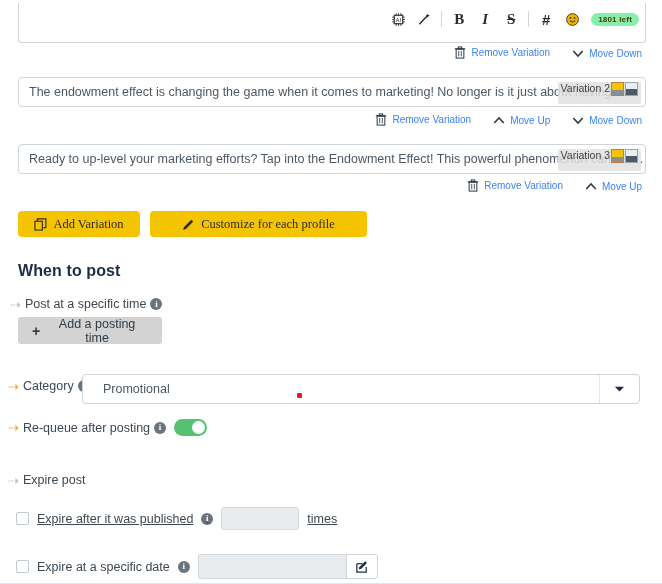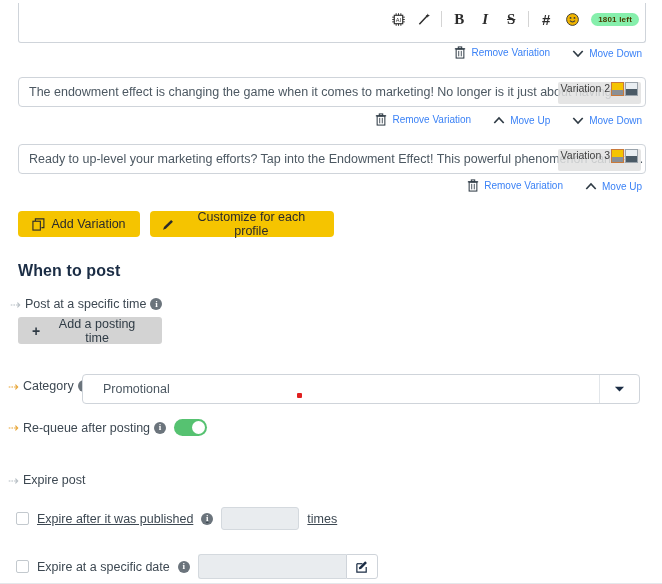--- a/index.html
+++ b/index.html
@@ -75,21 +75,21 @@
   .thumb2 {
     width: 13px; height: 14px; border: 1px solid #9aa3ab;
     background: linear-gradient(#e9eef2 50%, #4a5a66 50%);
     display: inline-block; vertical-align: middle;
   }
 
   
   .btn-yellow {
     position: absolute; height: 26px; background: #f5c400; border: none;
     border-radius: 4px; color: #2b2b2b; font-size: 12.5px;
-    font-family: Liberation Sans, sans-serif;
+    font-family: Liberation Serif, serif;
     display: flex; align-items: center; justify-content: center; gap: 6px;
     cursor: pointer; padding: 0 12px;
   }
 
   
   .section-title {
     position: absolute; left: 18px; font-size: 16px; font-weight: bold;
     color: #1b2d45; letter-spacing: .1px;
   }
 
@@ -294,21 +294,21 @@
     </div>
   </div>
 
   <button class="btn-yellow" style="left:18px; top:211px; width:122px;">
     <svg width="13" height="13" viewBox="0 0 14 14">
         <rect x="1" y="3.5" width="8" height="9.5" fill="none" stroke="#2b2b2b" stroke-width="1.2"></rect>
         <path d="M3.6 3.2 V1 H12.8 V10.4 H10.2" fill="none" stroke="#2b2b2b" stroke-width="1.2"></path>
       </svg>
     <span>Add Variation</span>
   </button>
-  <button class="btn-yellow" style="left:150px; top:211px; width:184px;">
+  <button class="btn-yellow" style="left:150px; top:211px; width:217px;">
     <svg width="13" height="13" viewBox="0 0 14 14">
         <path d="M1.2 12.8 L2.2 9.8 L10.1 1.9 L12.1 3.9 L4.2 11.8 Z" fill="#2b2b2b"></path>
       </svg>
     <span>Customize for each profile</span>
   </button>
 
   <div class="section-title" style="top:262px;">When to post</div>
 
   <div class="field-label" style="left:10px; top:297px;">
     <span class="arrow-gray">⇢</span>

